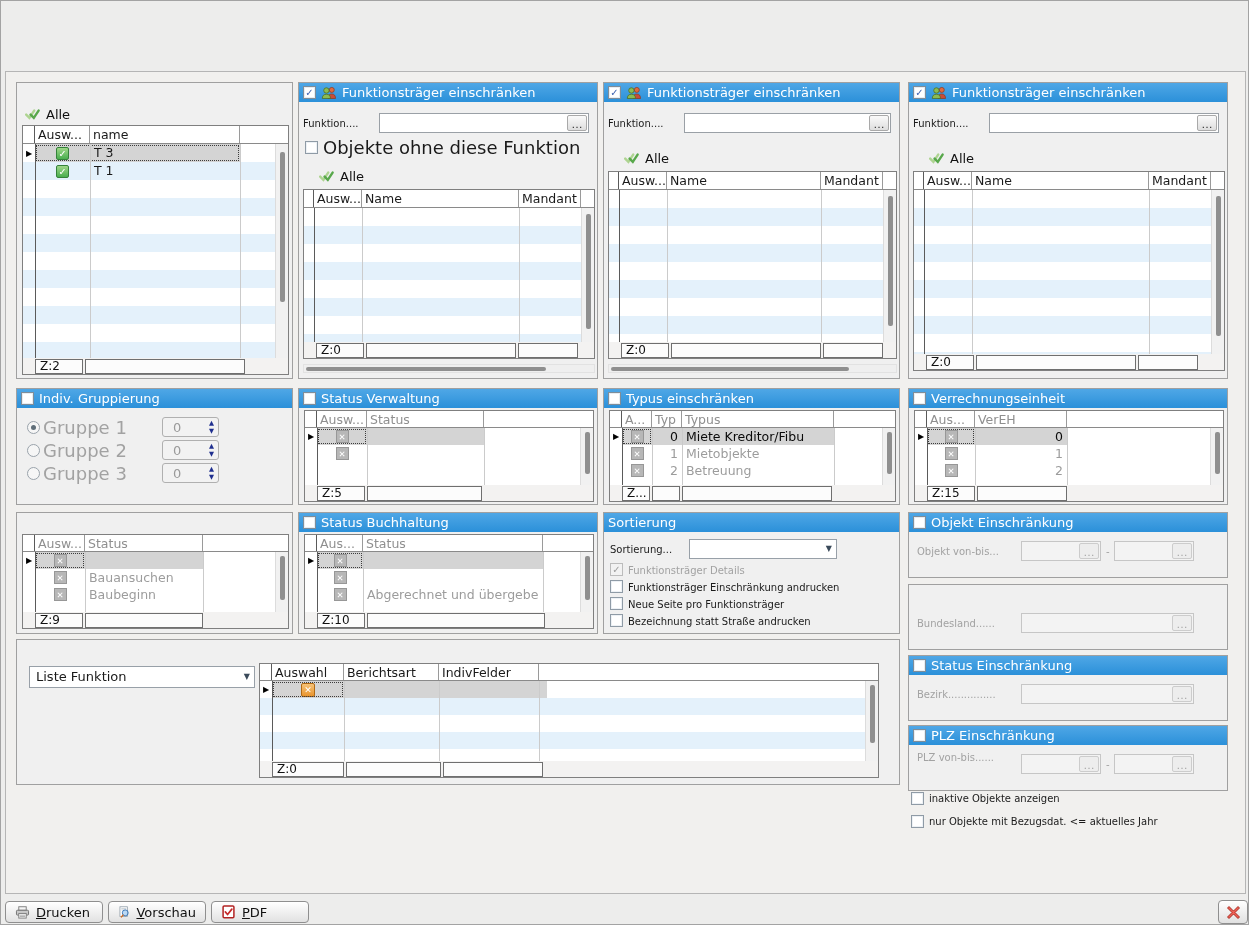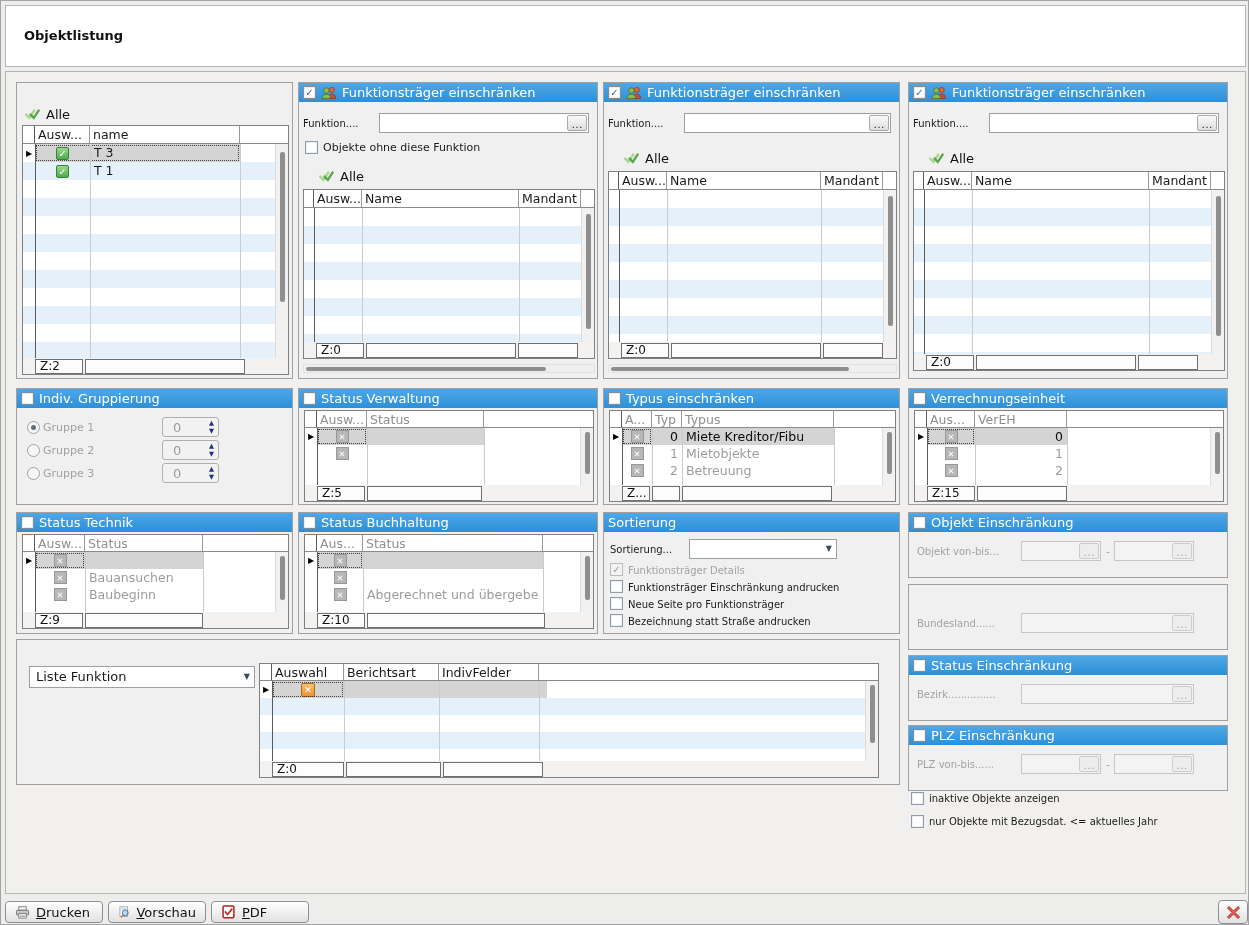--- a/index.html
+++ b/index.html
@@ -70,21 +70,21 @@
 
 
 .fcb{width:13px;height:13px;border:1px solid #8f9ba6;background:#fff;box-shadow:inset 0 0 0 1px #edf1f5}
 .fcb.on::before{content:"✓";display:block;text-align:center;font-size:10px;line-height:11px;color:#3f63b0;font-weight:700}
 .fcb.dis{background:#f2f2f2;border-color:#bcbcbc;box-shadow:none}
 .fcb.on.dis::before{color:#9e9e9e}
 .rad{width:13px;height:13px;border-radius:50%;border:1px solid #9aa3ab;background:#f6f6f6}
 .rad.on::before{content:"";position:absolute;left:3px;top:3px;width:5px;height:5px;border-radius:50%;background:#5f6e79}
 .dim{color:#a2a2a2}
 .lab{font-size:10px;line-height:15px;white-space:nowrap}
-.lab13{font-size:11px;line-height:16px;white-space:nowrap}
+.lab13{font-size:18px;line-height:16px;white-space:nowrap}
 .ebox{position:absolute;height:20px;background:#fff;border:1px solid #9aa0a6}
 .ebtn{position:absolute;top:1px;bottom:1px;right:1px;width:20px;background:linear-gradient(#fafafa,#dedede);
   border:1px solid #a9a9a9;border-radius:2px;text-align:center}
 .ebtn::before{content:"…";font-size:11px;line-height:14px;color:#333}
 .ebox.dis{background:#f3f3f3;border-color:#c6c6c6}
 .ebox.dis .ebtn{background:#ededed;border-color:#cccccc}
 .ebox.dis .ebtn::before{color:#a8a8a8}
 .combo{position:absolute;height:20px;background:#fff;border:1px solid #98a0a8;font-size:13px;line-height:18px;
   padding:0 18px 0 6px;white-space:nowrap;overflow:hidden}
 .carr{position:absolute;right:4px;top:0;bottom:0;display:flex;align-items:center;color:#3a4a5a;font-size:8px}
@@ -103,23 +103,20 @@
 .btnlbl{display:block}
 .btnlbl::first-letter{text-decoration:underline}
 .alle{position:absolute;display:flex;align-items:center;gap:6px;font-size:13px;color:#111}
 svg{display:block}
 </style>
 </head>
 <body>
 
 <div class="page">
 
-  <div class="a titlebar">
-    <span class="pagetitle">Objektlistung</span>
-  </div>
 
   <div class="a main">
 
     <div class="panel" style="left:10px;top:10px;width:277px;height:297px">
       <div class="alle" style="left:8px;top:24px">
         <svg width="15" height="11" viewBox="0 0 15 11">
             <path d="M1.2 5.6 L4.4 8.8 L9.2 1.6" fill="none" stroke="#aed491" stroke-width="2.4" stroke-linecap="round"></path>
             <path d="M5.6 5.6 L8.8 8.8 L13.6 1.6" fill="none" stroke="#58a84b" stroke-width="2.4" stroke-linecap="round"></path>
           </svg>
         <span>Alle</span>
@@ -490,24 +487,20 @@
           <div class="fc" style="width:48px">Z:15</div>
           <div class="fc" style="width:90px"></div>
         </div>
         <div class="vs" style="top:17px">
             <div class="vst" style="top:4px;height:42px"></div>
           </div>
       </div>
     </div>
 
     <div class="panel" style="left:10px;top:440px;width:277px;height:122px">
-      <div class="ph">
-        <span class="hcb"></span>
-        <span>Status Technik</span>
-      </div>
       <div class="grid dgrid rows17" style="left:5px;top:21px;width:267px;height:95px">
         <div class="ghead">
           <div class="hc" style="width:12px;border-right-color:#5a5a5a"></div>
           <div class="hc" style="width:50px">Ausw...</div>
           <div class="hc" style="width:118px">Status</div>
           <div class="hc fill nb"></div>
         </div>
         <div class="gbody" style="top:17px;bottom:16px">
           <div class="cl dark" style="left:12px"></div>
           <div class="cl" style="left:62px"></div>
@@ -688,21 +681,21 @@
       <div class="ebox dis" style="left:112px;top:28px;width:173px">
           <span class="ebtn"></span>
         </div>
     </div>
 
     <div class="panel" style="left:902px;top:653px;width:320px;height:66px">
       <div class="ph">
         <span class="hcb"></span>
         <span>PLZ Einschränkung</span>
       </div>
-      <span class="a lab dim" style="left:8px;top:31px">PLZ von-bis......</span>
+      <span class="a lab dim" style="left:8px;top:24px">PLZ von-bis......</span>
       <div class="ebox dis" style="left:112px;top:28px;width:80px">
           <span class="ebtn"></span>
         </div>
       <span class="a lab dim" style="left:197px;top:31px">-</span>
       <div class="ebox dis" style="left:205px;top:28px;width:80px">
           <span class="ebtn"></span>
         </div>
     </div>
 
     <span class="a fcb" style="left:905px;top:720px"></span>

